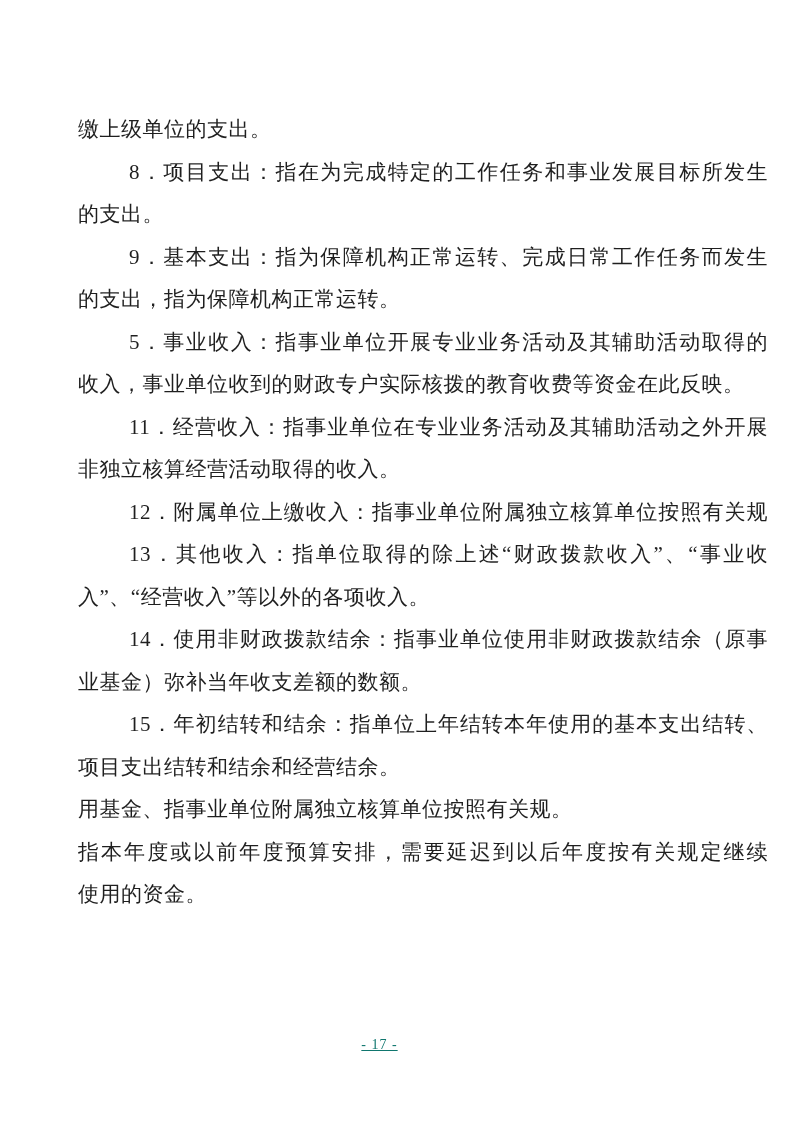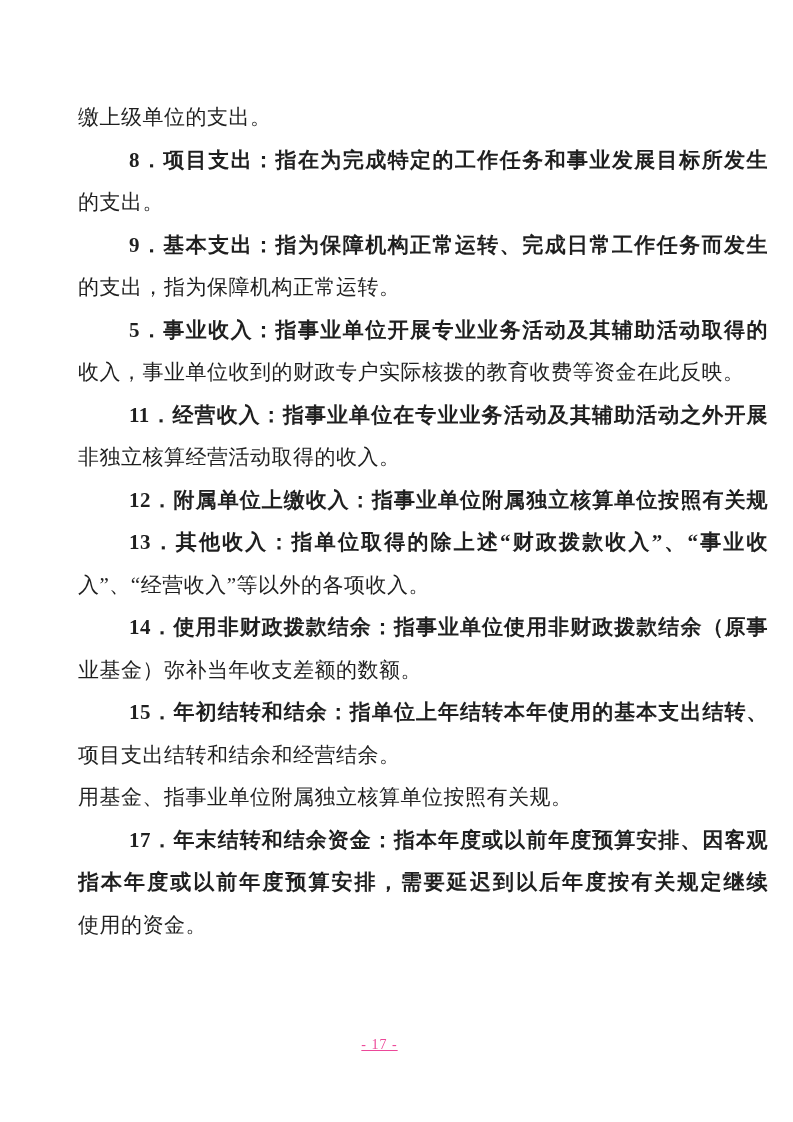--- a/index.html
+++ b/index.html
@@ -11,53 +11,52 @@
     height: 1122px;
     position: relative;
     overflow: hidden;
     background: #ffffff;
     font-family: "Liberation Serif", "DejaVu Serif", serif;
     color: #1f1f1f;
   }
   .doc-body {
     position: absolute;
     left: 78px;
-    top: 96px;
+    top: 108px;
     width: 690px;
   }
   .line {
     height: 42.5px;
     line-height: 42.5px;
     font-size: 21px;
     white-space: nowrap;
     text-align: left;
     letter-spacing: 0.5px;
   }
   .line.fill {
     white-space: normal;
     text-align: justify;
     text-align-last: justify;
     text-justify: inter-character;
     overflow: hidden;
-    font-weight: bold;
   }
   .line.indent {
     padding-left: 51px;
   }
   .page-footer {
     position: absolute;
     left: 0;
     top: 1034px;
     width: 759px;
     height: 22px;
     line-height: 22px;
     text-align: center;
     font-size: 14px;
     letter-spacing: 1px;
-    color: #ec4899;
+    color: #0f766e;
     text-decoration: underline;
   }
 </style>
 </head>
 <body>
 
 <div class="doc-body">
     <div class="line">缴上级单位的支出。</div>
     <div class="line indent fill">8．项目支出：指在为完成特定的工作任务和事业发展目标所发生</div>
     <div class="line">的支出。</div>
@@ -68,18 +67,17 @@
     <div class="line indent fill">11．经营收入：指事业单位在专业业务活动及其辅助活动之外开展</div>
     <div class="line">非独立核算经营活动取得的收入。</div>
     <div class="line indent fill">12．附属单位上缴收入：指事业单位附属独立核算单位按照有关规</div>
     <div class="line indent fill">13．其他收入：指单位取得的除上述“财政拨款收入”、“事业收</div>
     <div class="line">入”、“经营收入”等以外的各项收入。</div>
     <div class="line indent fill">14．使用非财政拨款结余：指事业单位使用非财政拨款结余（原事</div>
     <div class="line">业基金）弥补当年收支差额的数额。</div>
     <div class="line indent fill">15．年初结转和结余：指单位上年结转本年使用的基本支出结转、</div>
     <div class="line">项目支出结转和结余和经营结余。</div>
     <div class="line">用基金、指事业单位附属独立核算单位按照有关规。</div>
-    <div class="line indent fill">17．年末结转和结余资金：指本年度或以前年度预算安排、因客观</div>
     <div class="line fill">指本年度或以前年度预算安排，需要延迟到以后年度按有关规定继续</div>
     <div class="line">使用的资金。</div>
   </div>
 
 <div class="page-footer">- 17 -</div>
 
 </body></html>

